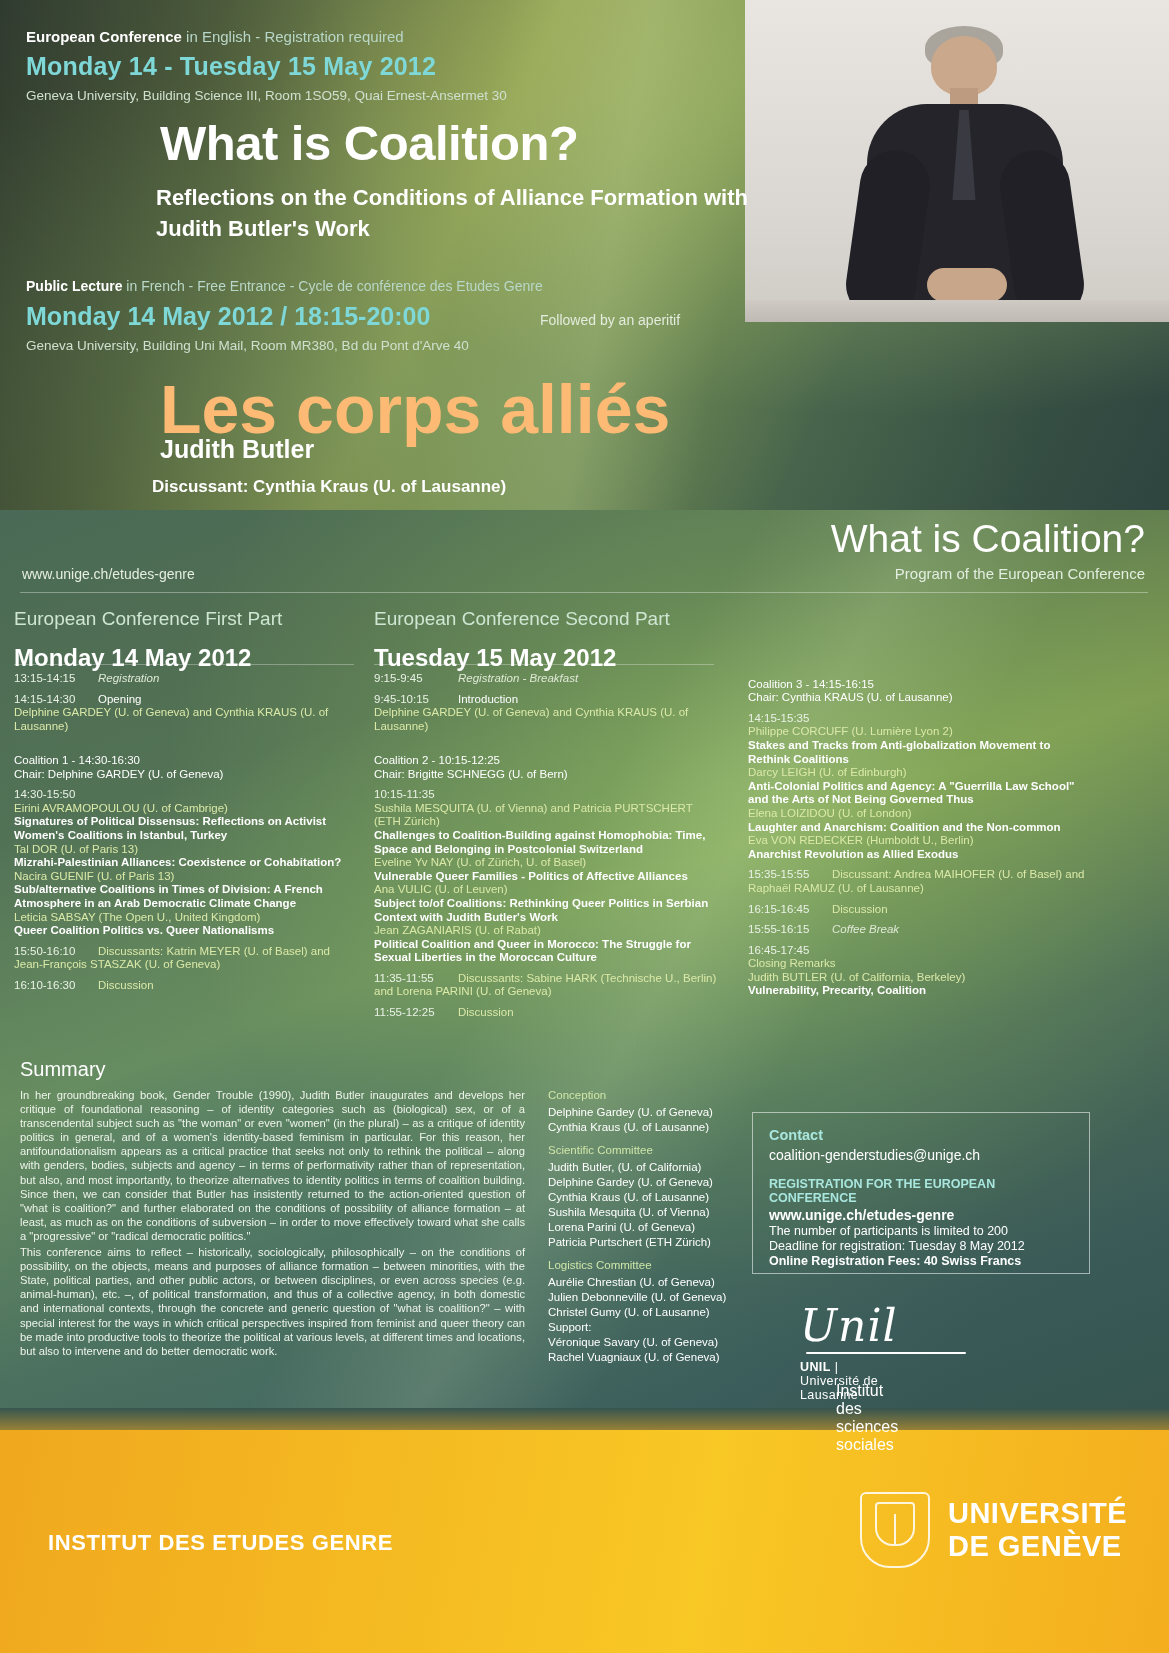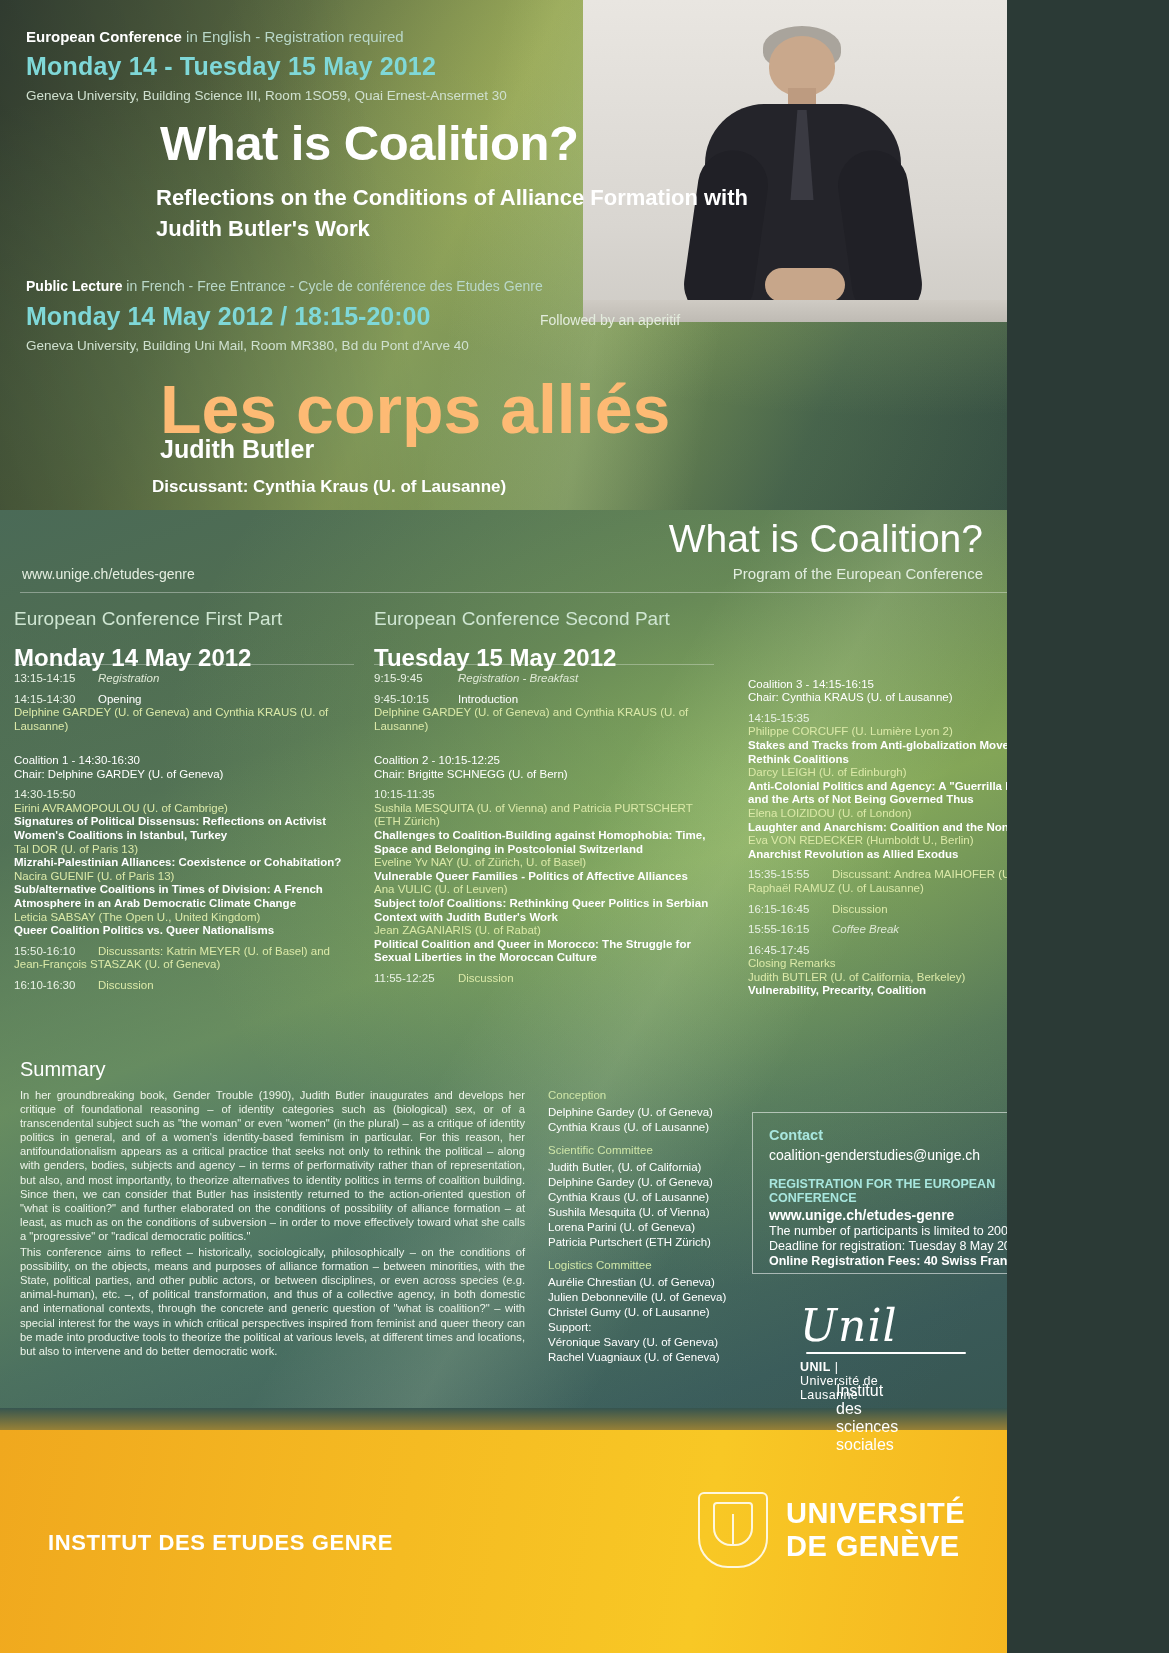--- a/index.html
+++ b/index.html
@@ -3,21 +3,21 @@
 <meta charset="utf-8">
 <style>
   html,body{margin:0;padding:0;}
   body{
     width:1169px;height:1653px;
     font-family:"Liberation Sans", sans-serif;
     background:#2b3a36;
     overflow:hidden;
     position:relative;
   }
-  .poster{position:relative;width:1007px;height:1653px;overflow:hidden;}
+  .poster{position:relative;width:1169px;height:1653px;overflow:hidden;}
 
   
   .bg-top{
     position:absolute;left:0;top:0;width:1169px;height:510px;
     background:
       radial-gradient(ellipse at 78% 18%, rgba(190,215,120,.55), rgba(0,0,0,0) 55%),
       radial-gradient(ellipse at 30% 80%, rgba(120,160,110,.45), rgba(0,0,0,0) 60%),
       linear-gradient(115deg,#3c4a3c 0%, #5b6b42 22%, #8d9a4e 40%, #6f8548 55%, #3f5a46 72%, #2e4540 100%);
   }
   .bg-top:after{
@@ -217,20 +217,21 @@
       <div class="row"><span class="time"></span><span class="ev"><div class="sess">Coalition 1 - 14:30-16:30</div><div class="chair">Chair: Delphine GARDEY (U. of Geneva)</div></span></div>
       <div class="row"><span class="time">14:30-15:50</span><span class="ev"><div class="spk">Eirini AVRAMOPOULOU (U. of Cambrige)</div><div class="ttl">Signatures of Political Dissensus: Reflections on Activist Women's Coalitions in Istanbul, Turkey</div><div class="spk">Tal DOR (U. of Paris 13)</div><div class="ttl">Mizrahi-Palestinian Alliances: Coexistence or Cohabitation?</div><div class="spk">Nacira GUENIF (U. of Paris 13)</div><div class="ttl">Sub/alternative Coalitions in Times of Division: A French Atmosphere in an Arab Democratic Climate Change</div><div class="spk">Leticia SABSAY (The Open U., United Kingdom)</div><div class="ttl">Queer Coalition Politics vs. Queer Nationalisms</div></span></div>
       <div class="row"><span class="time">15:50-16:10</span><span class="ev"><span class="spk">Discussants: Katrin MEYER (U. of Basel) and Jean-François STASZAK (U. of Geneva)</span></span></div>
       <div class="row"><span class="time">16:10-16:30</span><span class="ev"><span class="spk">Discussion</span></span></div>
     </div>
   <div class="sched" id="day2" style="left:374px;top:672px;width:345px;">
       <div class="row"><span class="time">9:15-9:45</span><span class="ev"><span class="it">Registration - Breakfast</span></span></div>
       <div class="row"><span class="time">9:45-10:15</span><span class="ev"><span class="sess">Introduction</span><div class="spk">Delphine GARDEY (U. of Geneva) and Cynthia KRAUS (U. of Lausanne)</div></span></div>
       <div class="row"><span class="time"></span><span class="ev"><div class="sess">Coalition 2 - 10:15-12:25</div><div class="chair">Chair: Brigitte SCHNEGG (U. of Bern)</div></span></div>
       <div class="row"><span class="time">10:15-11:35</span><span class="ev"><div class="spk">Sushila MESQUITA (U. of Vienna) and Patricia PURTSCHERT (ETH Zürich)</div><div class="ttl">Challenges to Coalition-Building against Homophobia: Time, Space and Belonging in Postcolonial Switzerland</div><div class="spk">Eveline Yv NAY (U. of Zürich, U. of Basel)</div><div class="ttl">Vulnerable Queer Families - Politics of Affective Alliances</div><div class="spk">Ana VULIC (U. of Leuven)</div><div class="ttl">Subject to/of Coalitions: Rethinking Queer Politics in Serbian Context with Judith Butler's Work</div><div class="spk">Jean ZAGANIARIS (U. of Rabat)</div><div class="ttl">Political Coalition and Queer in Morocco: The Struggle for Sexual Liberties in the Moroccan Culture</div></span></div>
+      <div class="row"><span class="time">11:35-11:55</span><span class="ev"><span class="spk">Discussants: Sabine HARK (Technische U., Berlin) and Lorena PARINI (U. of Geneva)</span></span></div>
       <div class="row"><span class="time">11:55-12:25</span><span class="ev"><span class="spk">Discussion</span></span></div>
     </div>
   <div class="sched" id="day2b" style="left:748px;top:664px;width:345px;">
       <div class="row"><span class="time"></span><span class="ev"><div class="sess">Coalition 3 - 14:15-16:15</div><div class="chair">Chair: Cynthia KRAUS (U. of Lausanne)</div></span></div>
       <div class="row"><span class="time">14:15-15:35</span><span class="ev"><div class="spk">Philippe CORCUFF (U. Lumière Lyon 2)</div><div class="ttl">Stakes and Tracks from Anti-globalization Movement to Rethink Coalitions</div><div class="spk">Darcy LEIGH (U. of Edinburgh)</div><div class="ttl">Anti-Colonial Politics and Agency: A "Guerrilla Law School" and the Arts of Not Being Governed Thus</div><div class="spk">Elena LOIZIDOU (U. of London)</div><div class="ttl">Laughter and Anarchism: Coalition and the Non-common</div><div class="spk">Eva VON REDECKER (Humboldt U., Berlin)</div><div class="ttl">Anarchist Revolution as Allied Exodus</div></span></div>
       <div class="row"><span class="time">15:35-15:55</span><span class="ev"><span class="spk">Discussant: Andrea MAIHOFER (U. of Basel) and Raphaël RAMUZ (U. of Lausanne)</span></span></div>
       <div class="row"><span class="time">16:15-16:45</span><span class="ev"><span class="spk">Discussion</span></span></div>
       <div class="row"><span class="time">15:55-16:15</span><span class="ev"><span class="it">Coffee Break</span></span></div>
       <div class="row"><span class="time">16:45-17:45</span><span class="ev"><div class="spk">Closing Remarks</div><div class="spk">Judith BUTLER (U. of California, Berkeley)</div><div class="ttl">Vulnerability, Precarity, Coalition</div></span></div>
     </div>

